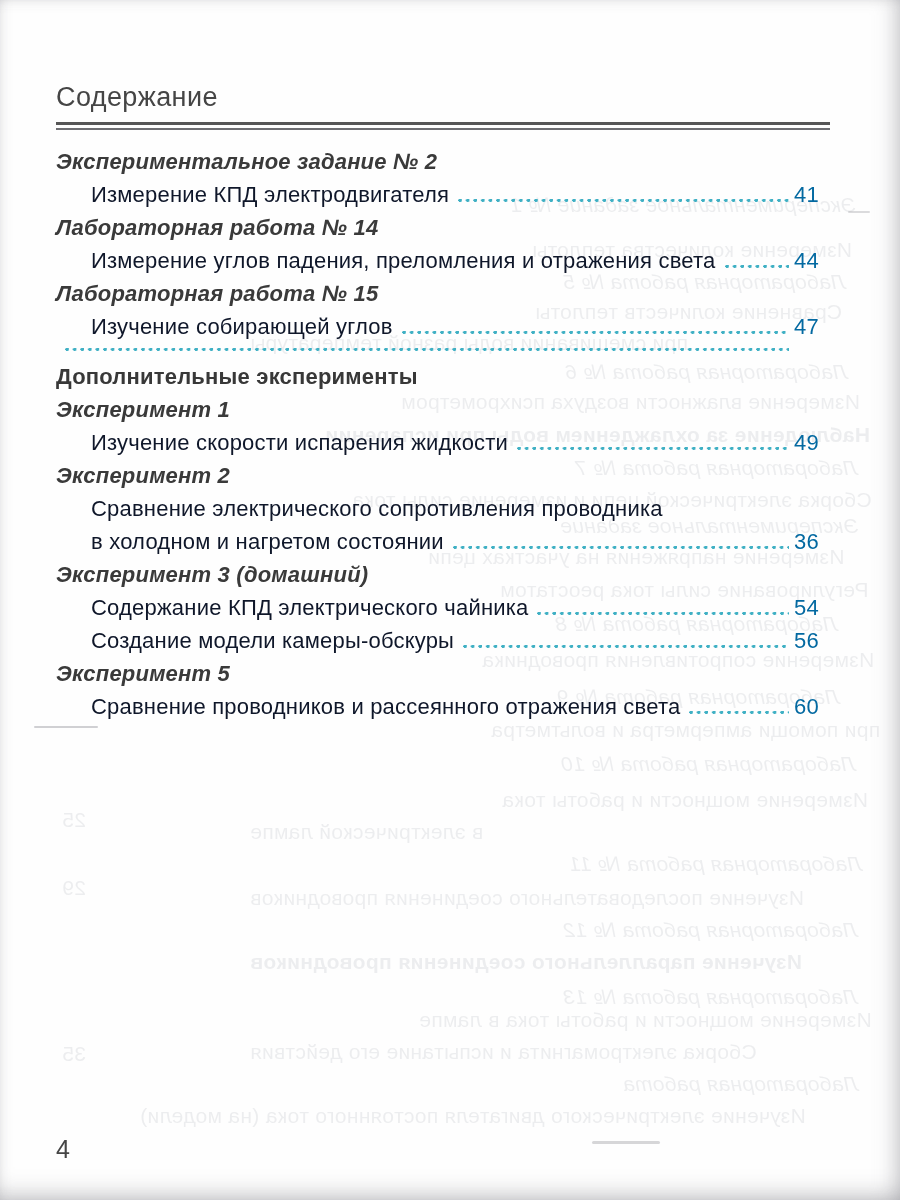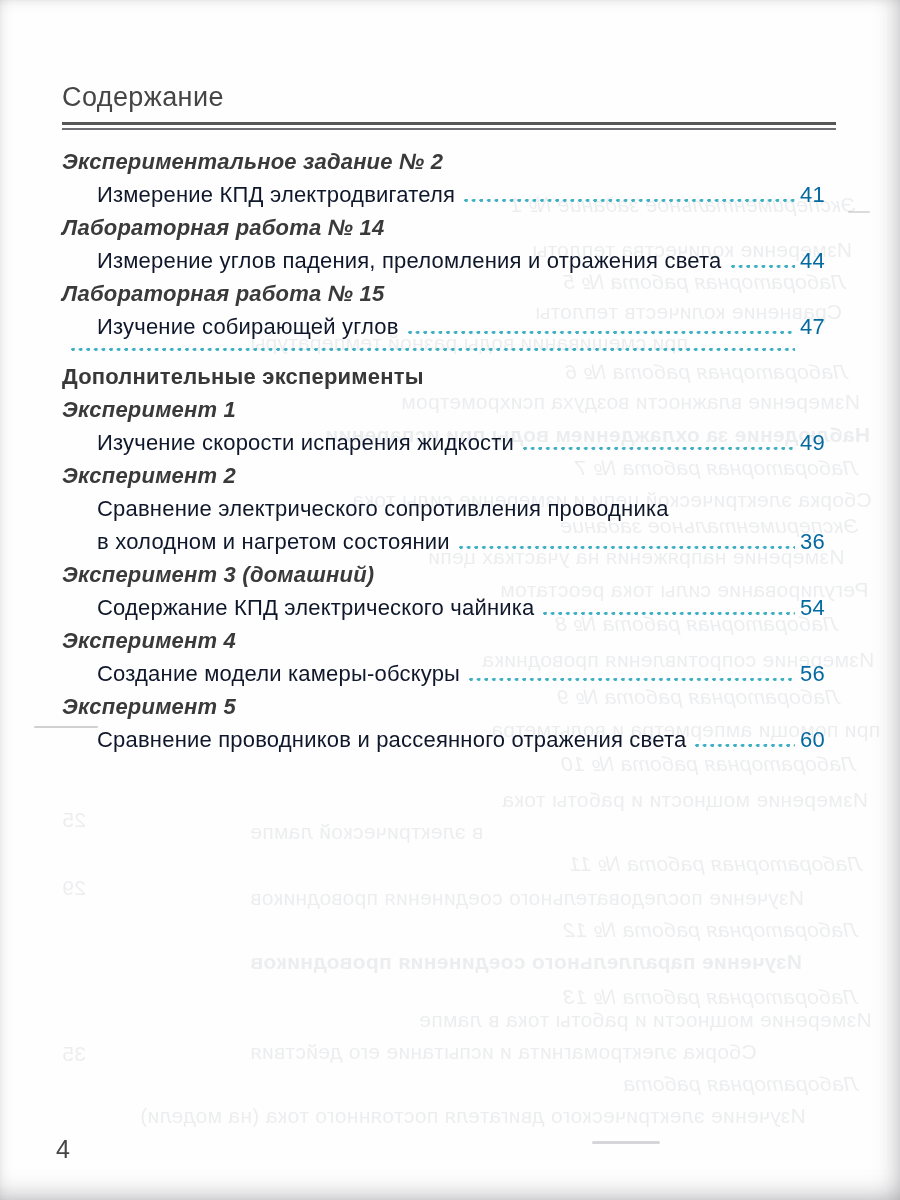--- a/index.html
+++ b/index.html
@@ -26,21 +26,21 @@
     transform:scaleX(-1);
     color:var(--ghost,#8d929c);
     opacity:.15;
     filter:blur(.7px);
     white-space:nowrap;
     font-size:21px;
     letter-spacing:.3px;
   }
   
   .content{
-    position:absolute;left:62px;top:82px;width:774px;z-index:2;
+    position:absolute;left:56px;top:82px;width:774px;z-index:2;
     color:var(--text,#3c3c3c);
   }
   .title{
     font-size:27px;
     font-weight:400;
     letter-spacing:.4px;
     color:#454545;
     margin:0 0 9px 0;
   }
   .rule{
@@ -235,24 +235,20 @@
           <span class="txt">Эксперимент 3 (домашний)</span>
 
         </div>
 
         <div class="row entry">
           <span class="txt">Содержание КПД электрического чайника</span>
           <span class="dots"></span>
           <span class="pg">54</span>
         </div>
 
-        <div class="row heading">
-          <span class="txt">Эксперимент 4</span>
-
-        </div>
 
         <div class="row entry">
           <span class="txt">Создание модели камеры-обскуры</span>
           <span class="dots"></span>
           <span class="pg">56</span>
         </div>
 
         <div class="row heading">
           <span class="txt">Эксперимент 5</span>
 

